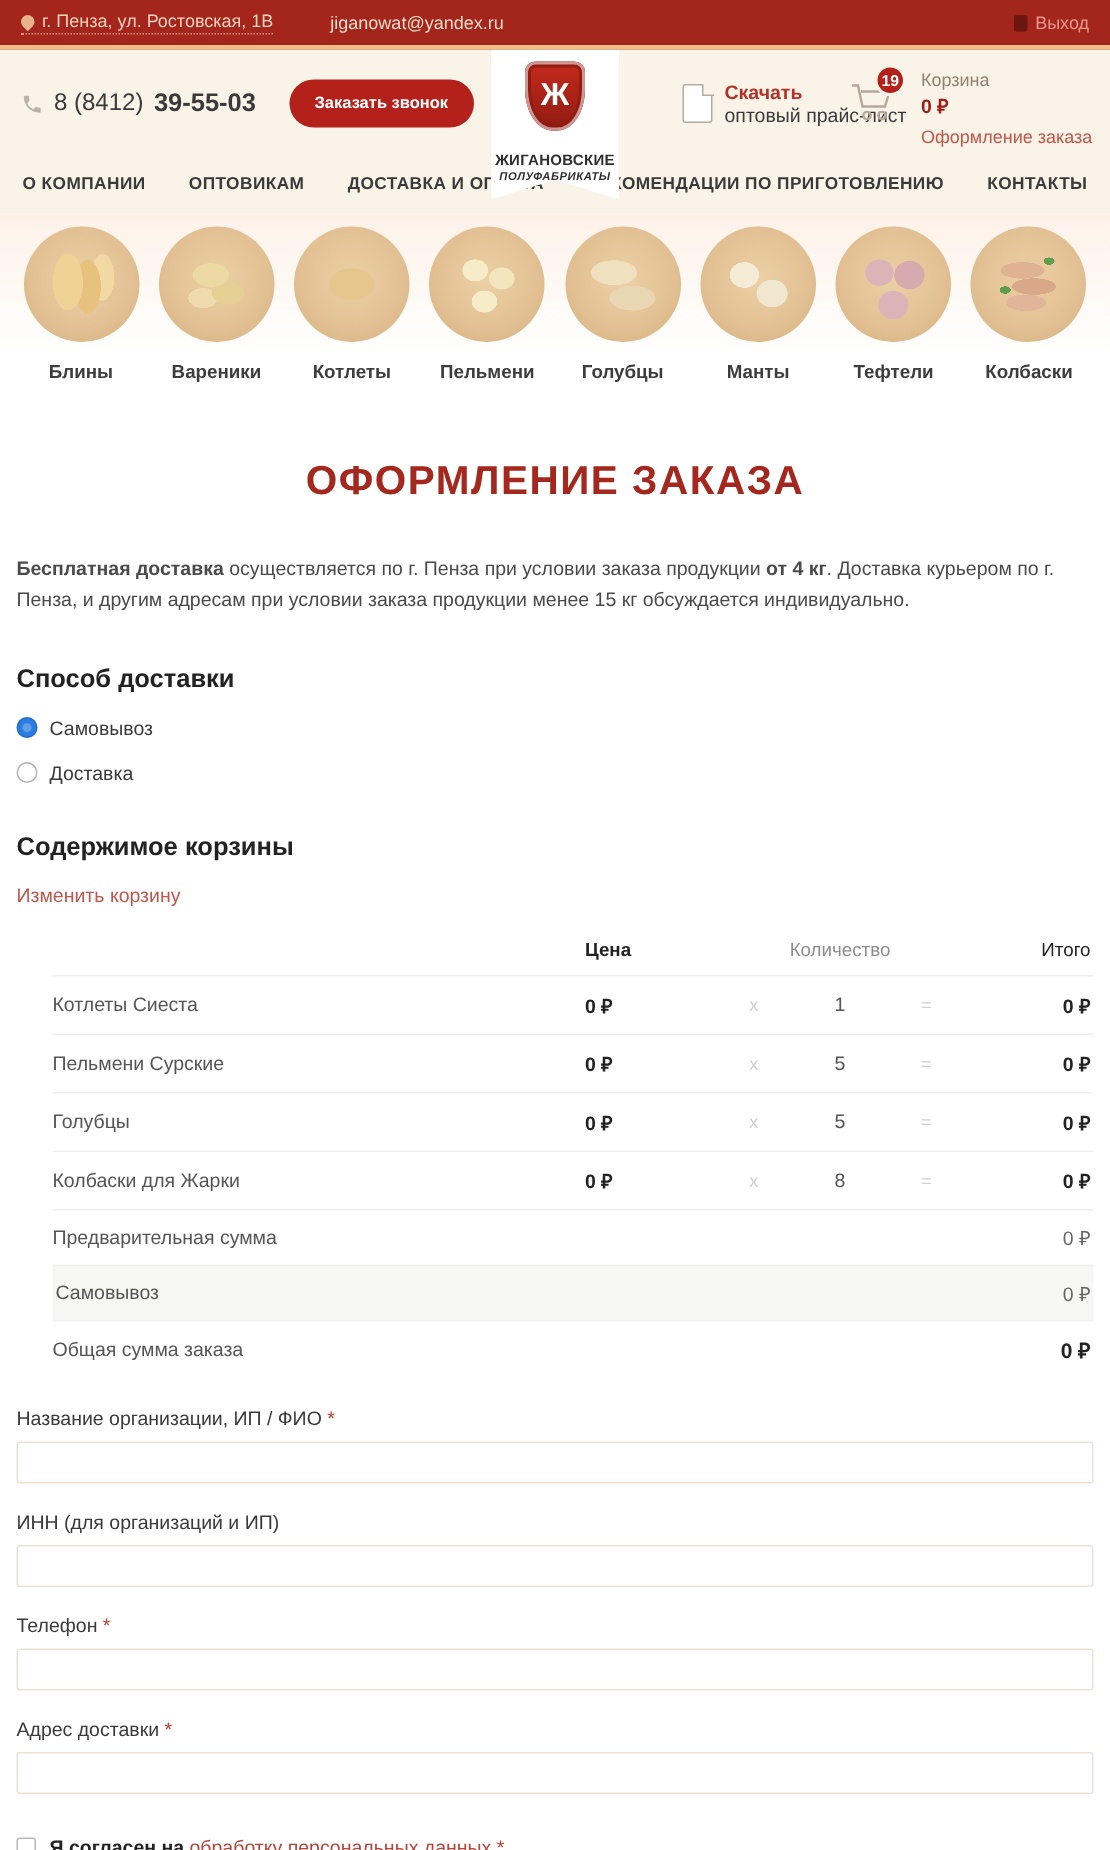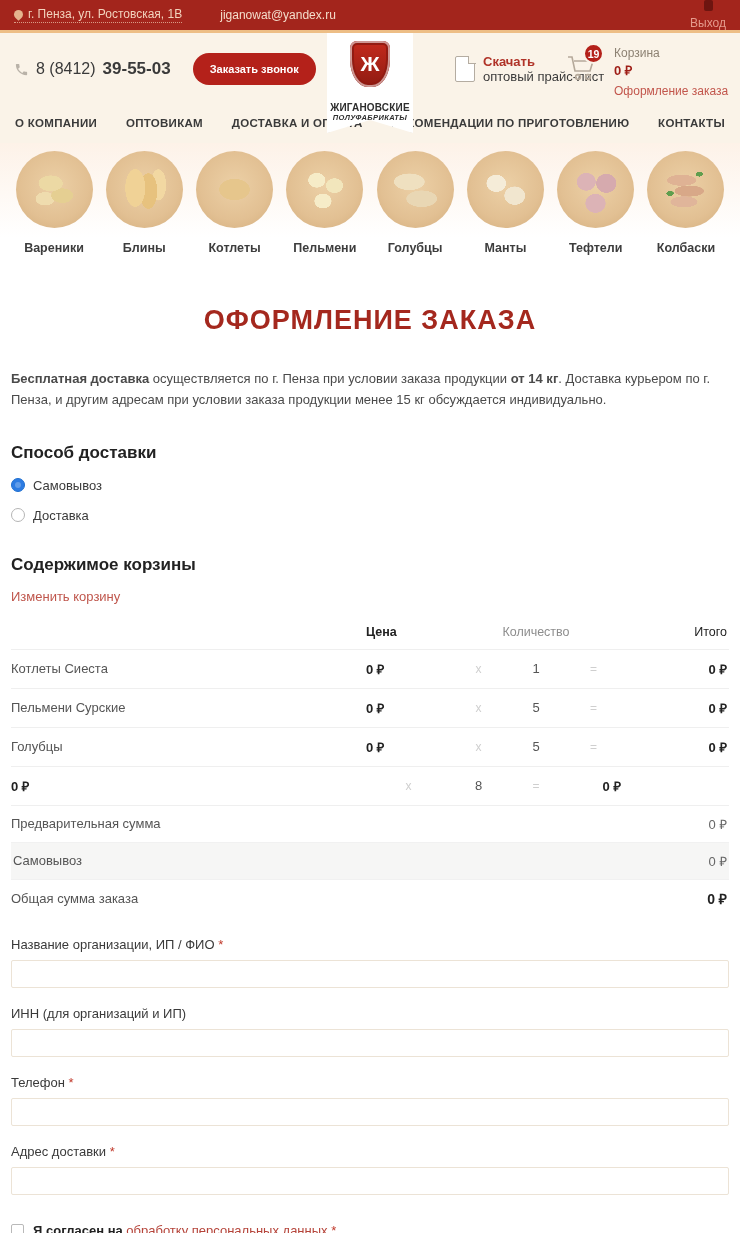--- a/index.html
+++ b/index.html
@@ -3,21 +3,21 @@
 <meta charset="utf-8">
 <style>
   * { margin:0; padding:0; box-sizing:border-box; }
   html,body { width:740px; }
   body { font-family:"Liberation Sans", sans-serif; background:#fff; color:#333; }
 
   
   .topbar { position:relative; height:33px; background:#a3251c; border-bottom:3px solid #edbe86; display:flex; align-items:center; padding:0 14px; font-size:12px; color:#f2d3bd; z-index:1; }
   .topbar .addr { display:flex; align-items:center; gap:5px; color:#f2d3bd; border-bottom:1px dotted #d99a85; padding-bottom:1px; cursor:pointer; }
   .topbar .mail { margin-left:38px; color:#f4ddcb; cursor:pointer; }
-  .topbar .logout { margin-left:auto; display:flex; align-items:center; gap:5px; color:#e59a8c; cursor:pointer;flex-direction:column; }
+  .topbar .logout { margin-left:auto; display:flex; align-items:center; gap:5px; color:#e59a8c; cursor:pointer; }
   .pin-small { width:9px; height:9px; border-radius:50% 50% 50% 0; background:#e5b48e; transform:rotate(-45deg); display:inline-block; }
   .logout-ic { width:9px; height:11px; background:#6d1510; border-radius:2px; display:inline-block; }
 
   
   .header-zone { background:#faf3e8; position:relative; }
   .header-row { height:72px; display:flex; align-items:center; padding:0 14px; position:relative; }
   .phone { display:flex; align-items:center; gap:7px; font-size:16px; color:#3a3a3a; }
   .phone b { font-size:17px; }
   .phone-ic { width:15px; height:15px; fill:#b9b2a8; }
   .btn-call { margin-left:22px; background:#b4211a; color:#fff; font-weight:bold; font-size:11px; border:none; border-radius:17px; padding:10px 17px; cursor:pointer; }
@@ -70,21 +70,21 @@
   .page-title { text-align:center; color:#a4281e; font-size:27px; font-weight:bold; letter-spacing:1px; margin:36px 0 33px; }
   .intro { font-size:13px; line-height:1.6; color:#4a4a4a; }
   .h2 { font-size:17px; font-weight:bold; color:#222; margin-top:32px; }
   .radio-row { display:flex; align-items:center; gap:8px; margin-top:15px; font-size:13px; color:#3a3a3a; cursor:pointer; }
   .radio { width:14px; height:14px; border-radius:50%; border:1px solid #b5b5b5; background:#fff; position:relative; }
   .radio.checked { border-color:#1f6fd0; background:#2d7ce2; }
   .radio.checked:after { content:""; position:absolute; inset:3px; border-radius:50%; background:#fff; opacity:.25; }
   .edit-link { display:inline-block; margin-top:14px; color:#bf554b; font-size:13px; cursor:pointer; }
 
   
-  .cart-table { margin-top:10px; font-size:13px; }
+  .cart-table { margin-top:10px; font-size:13px;margin-left:24px; }
   .trow { display:grid; grid-template-columns:355px 85px 55px 60px 55px 1fr; align-items:center; padding:10px 2px 10px 0; border-bottom:1px solid #efefef; }
   .trow.head { color:#8d8d8d; font-size:12.5px; }
   .trow .c-x, .trow .c-eq { color:#cfcfcf; text-align:center; font-size:12px; }
   .trow .c-qty { text-align:center; color:#555; }
   .trow .c-name { color:#555; }
   .trow .c-price { font-weight:bold; color:#222; }
   .trow .c-total { text-align:right; font-weight:bold; color:#222; }
   .trow.head .c-qtyhead { grid-column:3 / span 3; text-align:center; }
   .trow.head .c-total { font-weight:normal; }
   .srow { display:flex; justify-content:space-between; align-items:center; padding:9px 2px 9px 0; border-bottom:1px solid #f1f1f1; font-size:13px; color:#555; }
@@ -166,28 +166,28 @@
     <a>О КОМПАНИИ</a>
     <a>ОПТОВИКАМ</a>
     <a>ДОСТАВКА И ОПЛАТА</a>
     <a>РЕКОМЕНДАЦИИ ПО ПРИГОТОВЛЕНИЮ</a>
     <a>КОНТАКТЫ</a>
   </div>
 </div>
 
 <div class="cats">
   <div class="cat">
+    <div class="cat-img c-blini"></div>
+    <div class="cat-label">Блины</div>
+  </div>
+  <div class="cat">
     <div class="cat-img c-vareniki"></div>
     <div class="cat-label">Вареники</div>
   </div>
   <div class="cat">
-    <div class="cat-img c-blini"></div>
-    <div class="cat-label">Блины</div>
-  </div>
-  <div class="cat">
     <div class="cat-img c-kotlety"></div>
     <div class="cat-label">Котлеты</div>
   </div>
   <div class="cat">
     <div class="cat-img c-pelmeni"></div>
     <div class="cat-label">Пельмени</div>
   </div>
   <div class="cat">
     <div class="cat-img c-golubcy"></div>
     <div class="cat-label">Голубцы</div>
@@ -202,21 +202,21 @@
   </div>
   <div class="cat">
     <div class="cat-img c-kolbaski"></div>
     <div class="cat-label">Колбаски</div>
   </div>
 </div>
 
 <div class="container">
   <h1 class="page-title">ОФОРМЛЕНИЕ ЗАКАЗА</h1>
 
-  <p class="intro"><b>Бесплатная доставка</b><span> осуществляется по г. Пенза при условии заказа продукции </span><b>от 14 кг</b><span>. Доставка курьером по г. Пенза, и другим адресам при условии заказа продукции менее 15 кг обсуждается индивидуально.</span></p>
+  <p class="intro"><b>Бесплатная доставка</b><span> осуществляется по г. Пенза при условии заказа продукции </span><b>от 4 кг</b><span>. Доставка курьером по г. Пенза, и другим адресам при условии заказа продукции менее 15 кг обсуждается индивидуально.</span></p>
 
   <h2 class="h2">Способ доставки</h2>
   <div class="radio-row">
     <span class="radio checked"></span>
     <span>Самовывоз</span>
   </div>
   <div class="radio-row">
     <span class="radio"></span>
     <span>Доставка</span>
   </div>
@@ -250,20 +250,21 @@
     </div>
     <div class="trow">
       <span class="c-name">Голубцы</span>
       <span class="c-price">0 ₽</span>
       <span class="c-x">x</span>
       <span class="c-qty">5</span>
       <span class="c-eq">=</span>
       <span class="c-total">0 ₽</span>
     </div>
     <div class="trow">
+      <span class="c-name">Колбаски для Жарки</span>
       <span class="c-price">0 ₽</span>
       <span class="c-x">x</span>
       <span class="c-qty">8</span>
       <span class="c-eq">=</span>
       <span class="c-total">0 ₽</span>
     </div>
 
     <div class="srow">
       <span>Предварительная сумма</span>
       <span class="sval">0 ₽</span>

